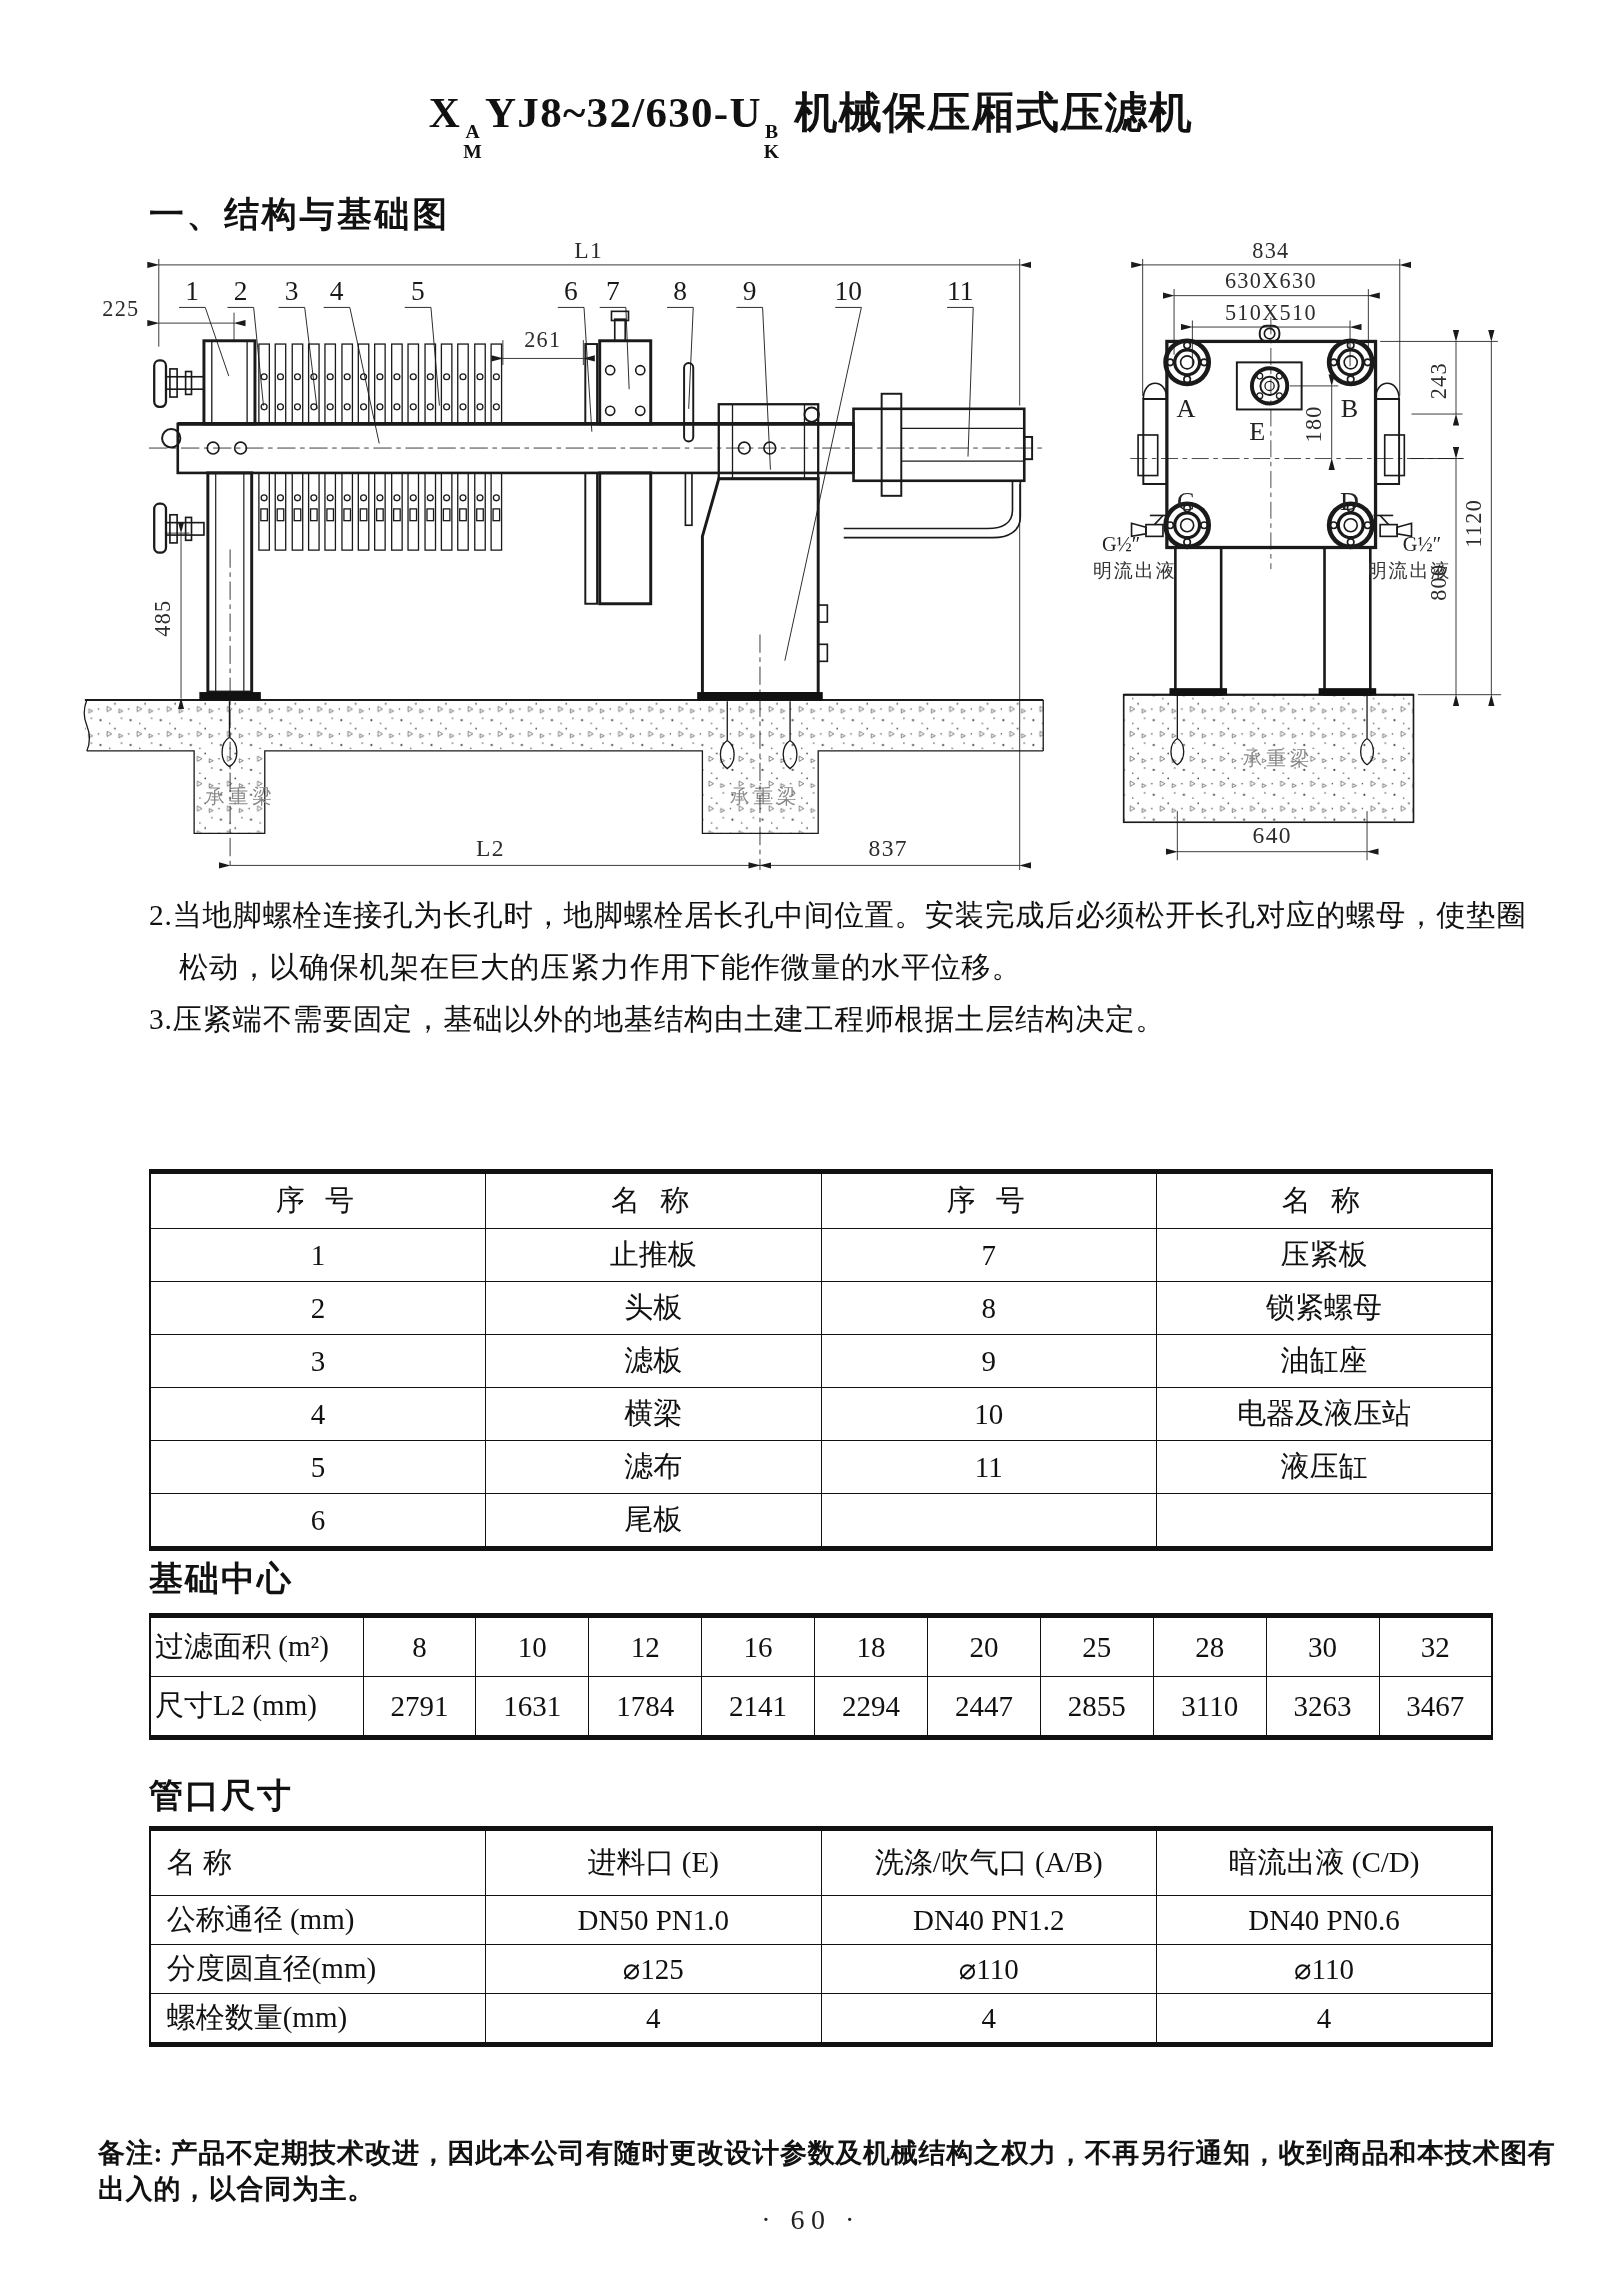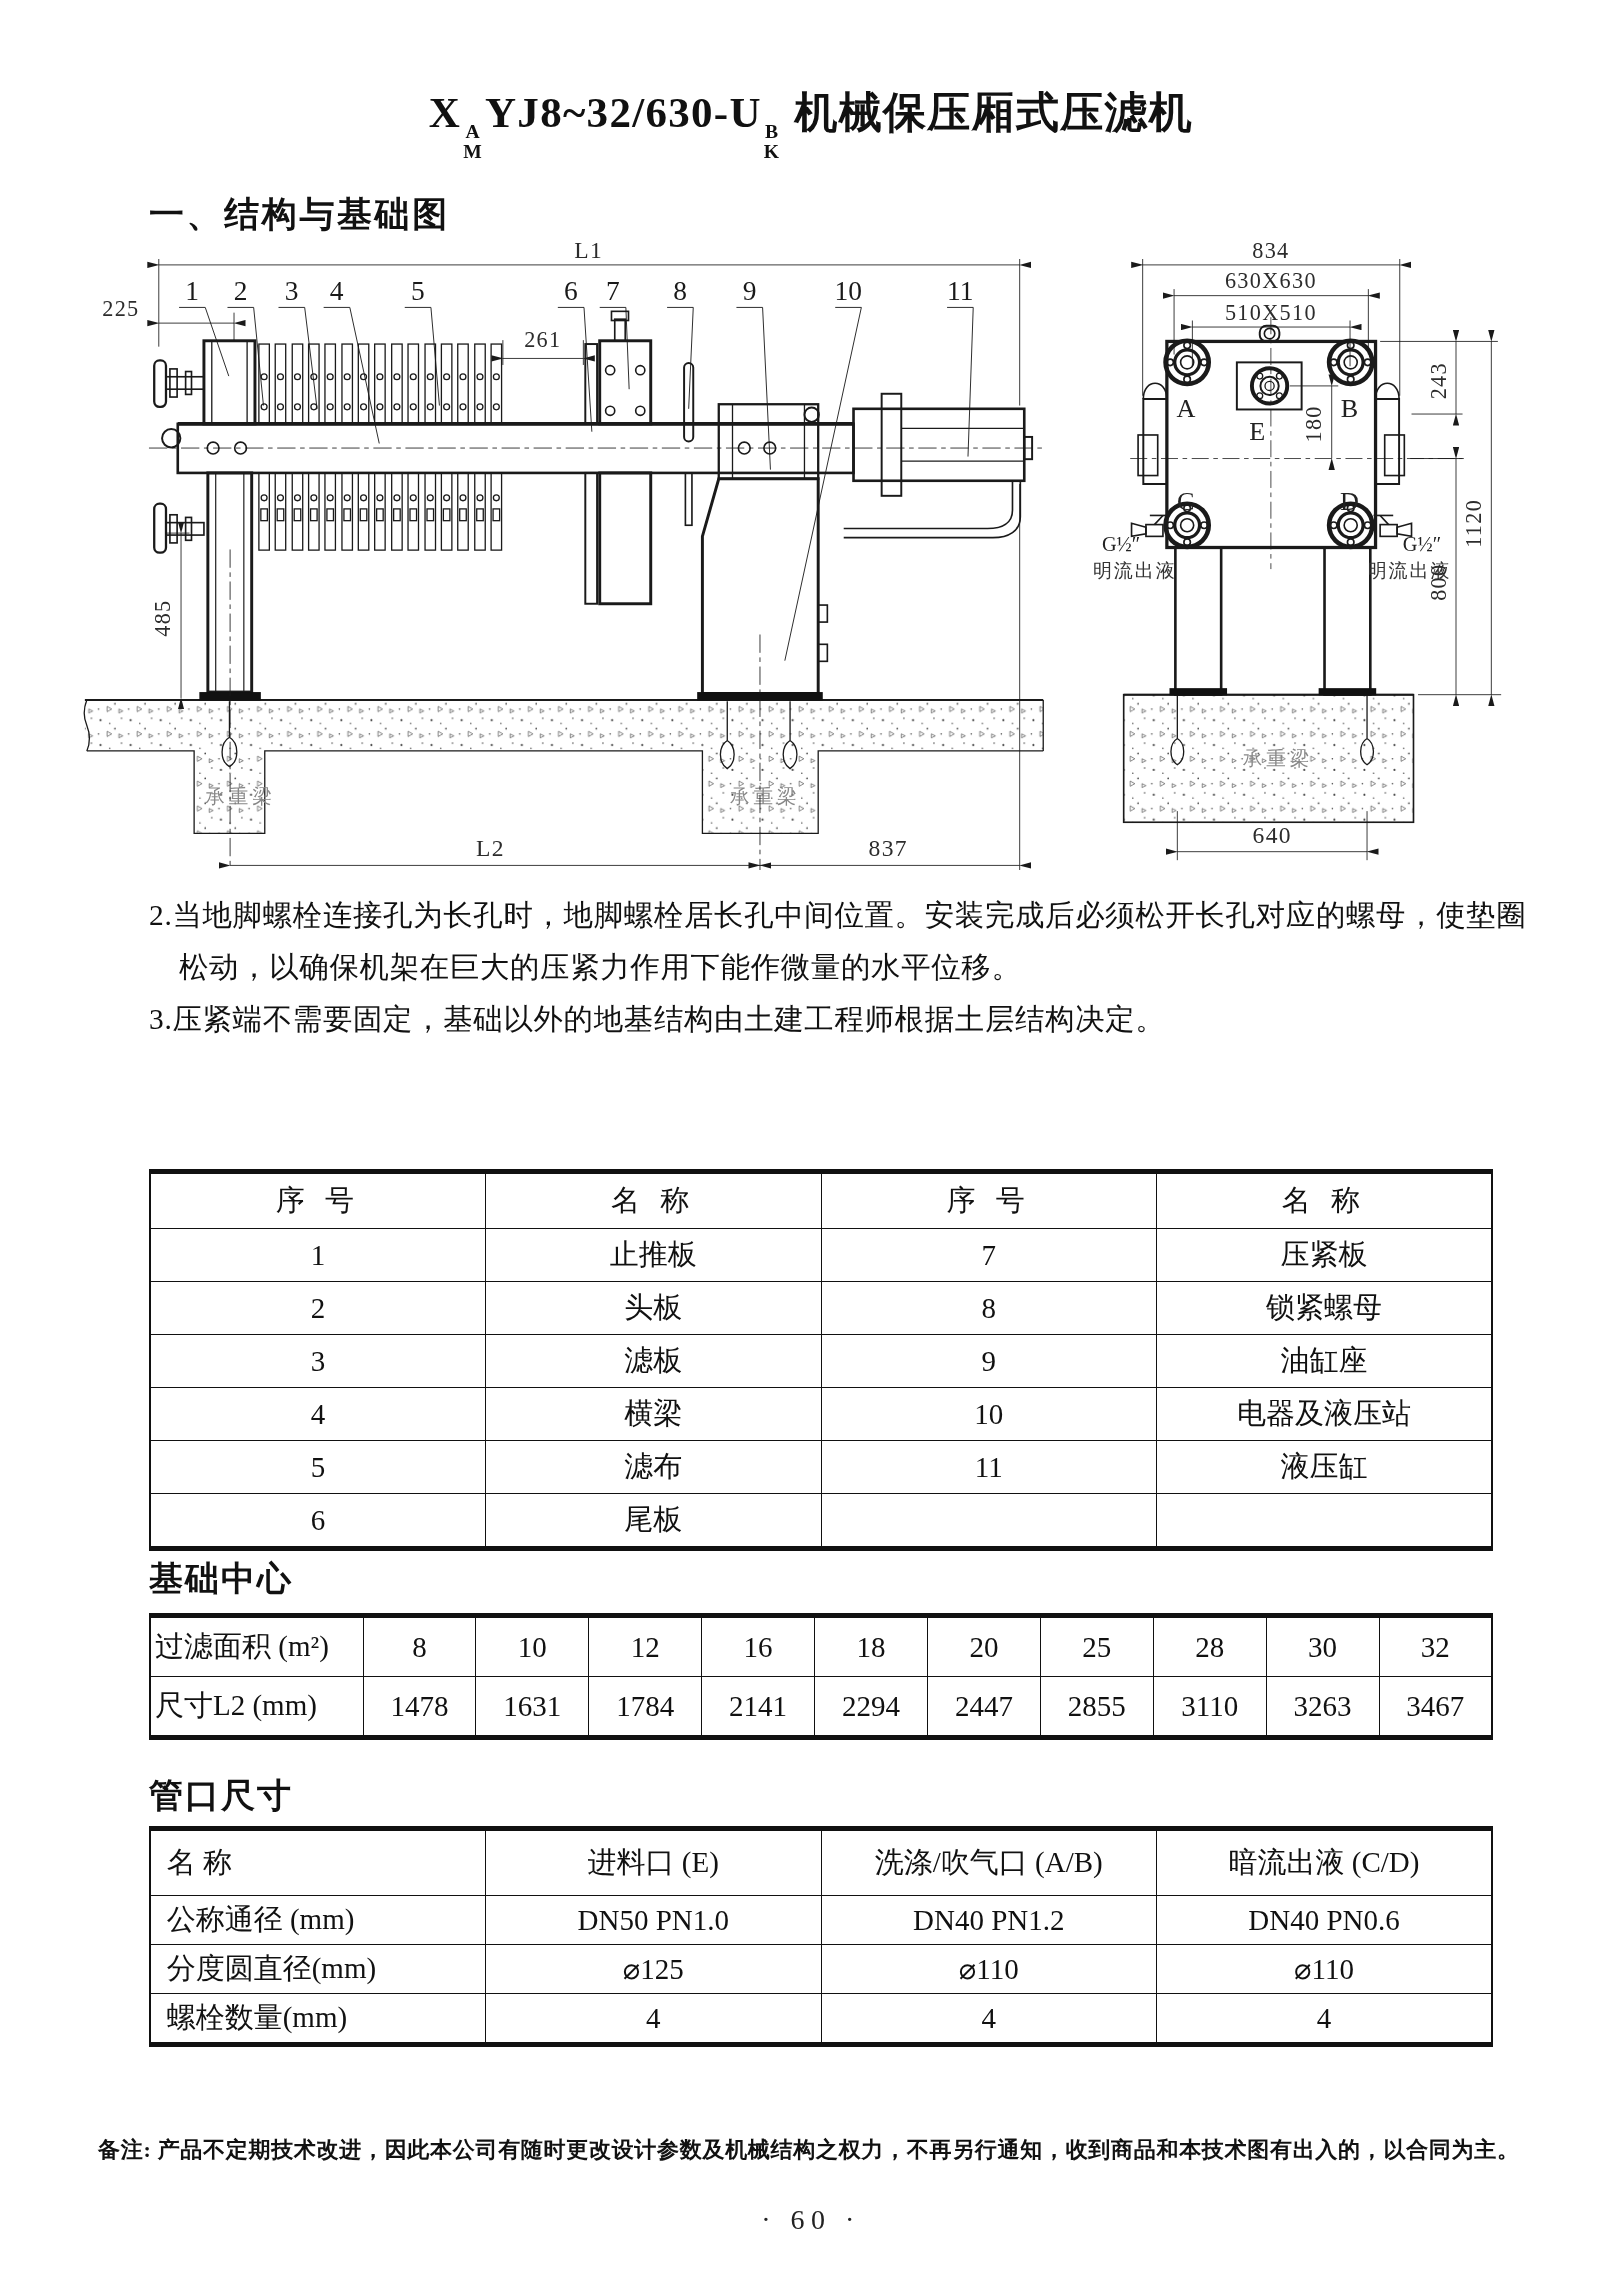--- a/index.html
+++ b/index.html
@@ -28,21 +28,21 @@
   .parts td{height:50px;}
   .parts tr.hd td{height:52px;letter-spacing:6.5px;}
   .fnd{left:149px;top:1613px;width:1344px;}
   .fnd td{height:56px;font-size:27.5px;}
   .fnd td.lbl{text-align:left;padding-left:4px;}
   .pip{left:149px;top:1826px;width:1344px;}
   .pip td{height:46px;font-size:27.5px;}
   .pip tr.hd td{height:62px;font-size:29px;}
   .pip td.lbl{text-align:left;padding-left:15.7px;}
   
-  .footer{left:98px;top:2135px;width:1479px;font-size:22px;font-weight:bold;letter-spacing:0.7px;}
+  .footer{left:98px;top:2135px;width:1479px;font-size:27px;font-weight:bold;letter-spacing:0.7px;}
   .pageno{left:0;right:0;top:2204px;text-align:center;font-size:28px;letter-spacing:6.5px;color:#222;}
   
   svg text{font-family:"Liberation Serif","DejaVu Serif",serif;}
   .dimt{font-size:34px;fill:#2c2c2c;letter-spacing:2px;}
   .dimbig{font-size:36px;fill:#2c2c2c;letter-spacing:2px;}
   .callt{font-size:42px;fill:#1a1a1a;}
   .portt{font-size:40px;fill:#222;}
   .cnt{font-size:30px;fill:#888;letter-spacing:6px;}
   .cnd{font-size:29px;fill:#333;letter-spacing:3px;}
   .gt{font-size:31px;fill:#222;}
@@ -493,21 +493,21 @@
           <td>16</td>
       <td>18</td>
           <td>20</td>
       <td>25</td>
           <td>28</td>
       <td>30</td>
           <td>32</td>
     </tr>
     <tr>
       <td class="lbl">尺寸L2 (mm)</td>
-      <td>1478</td>
+      <td>2791</td>
           <td>1631</td>
       <td>1784</td>
           <td>2141</td>
       <td>2294</td>
           <td>2447</td>
       <td>2855</td>
           <td>3110</td>
       <td>3263</td>
           <td>3467</td>
     </tr>

